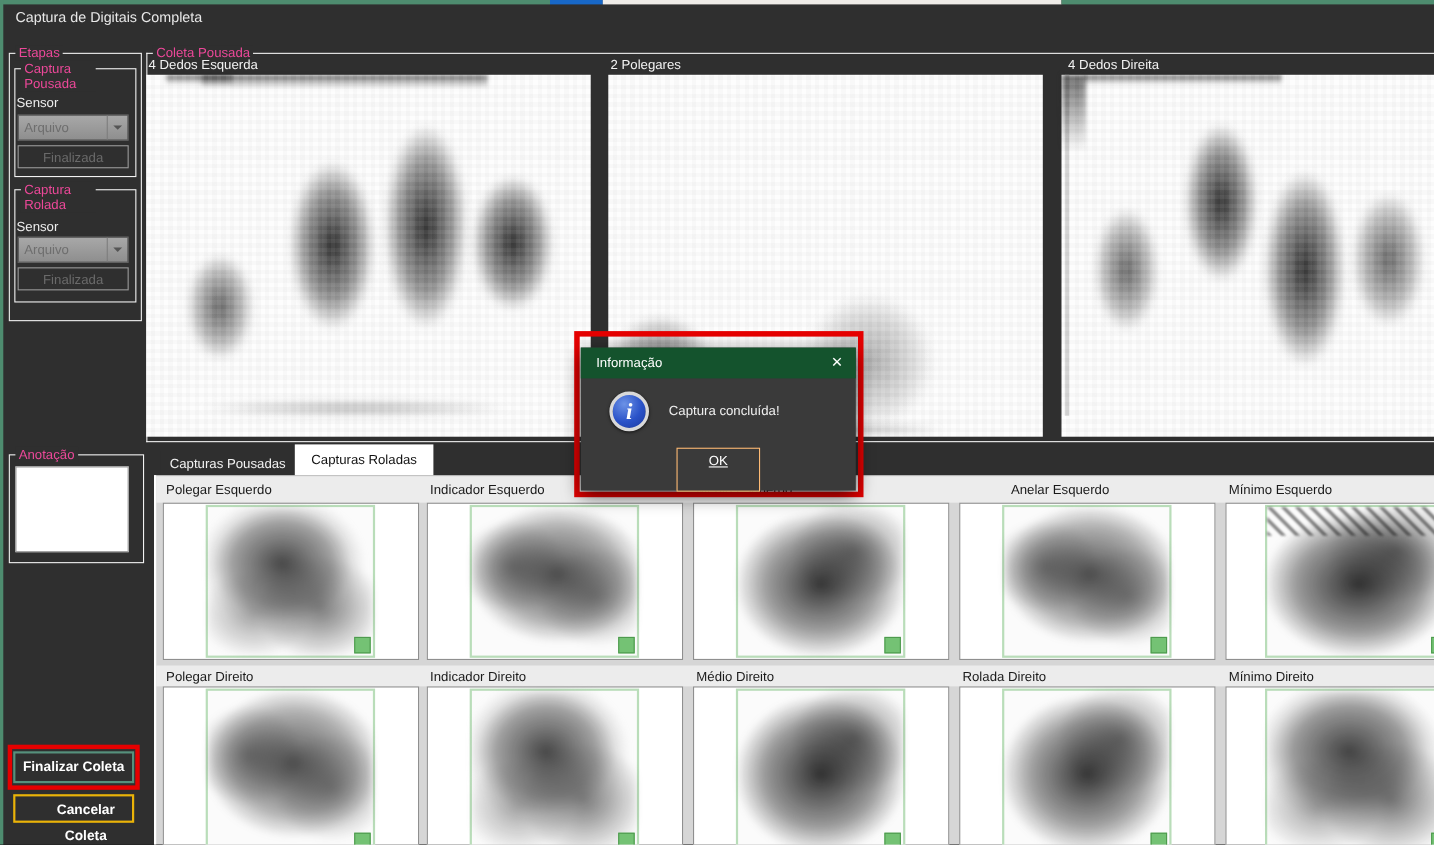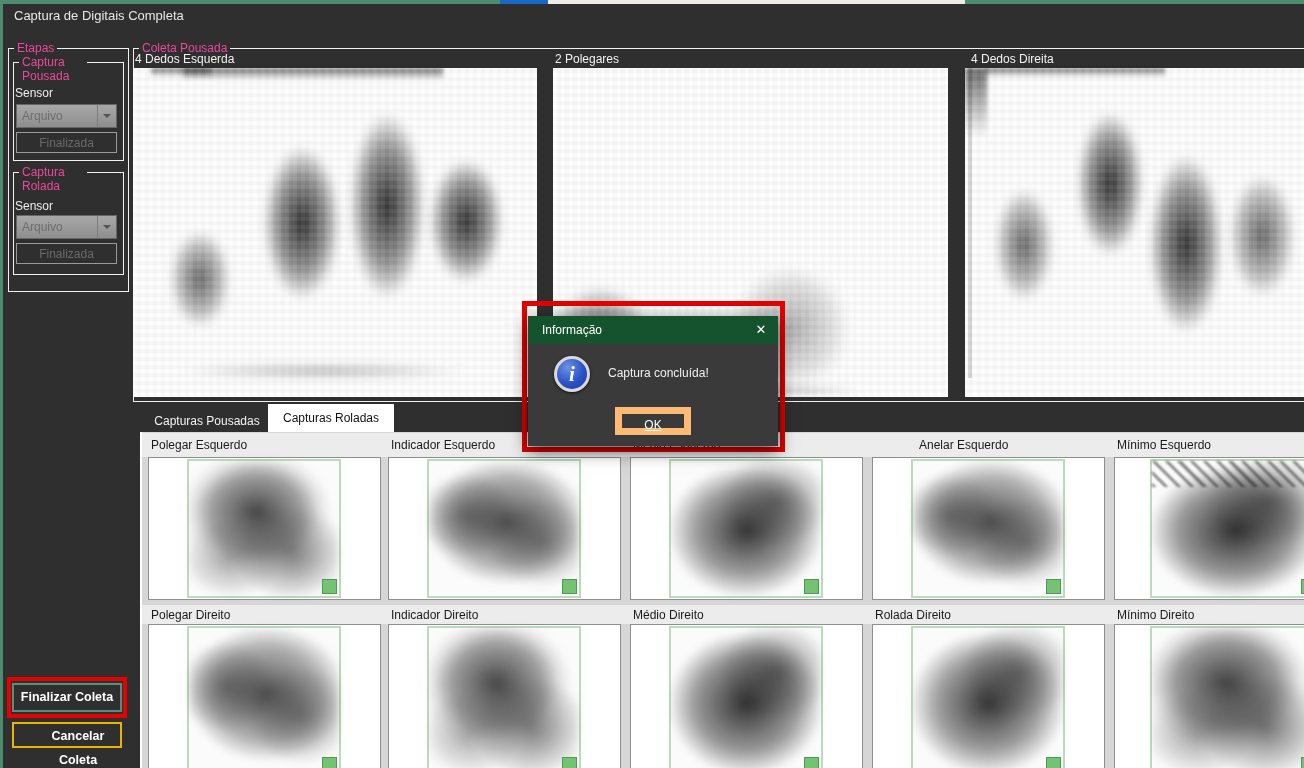--- a/index.html
+++ b/index.html
@@ -84,22 +84,22 @@
   .dlg-title{position:absolute;left:0;top:0;right:0;height:28px;background:#14532d;}
   .dlg-title .t{position:absolute;left:14px;top:7px;color:#fff;}
   .dlg-close{position:absolute;right:0;top:0;width:34px;height:28px;text-align:center;line-height:28px;
              color:#fff;font-size:13px;}
   .info-icon{position:absolute;left:26px;top:40px;width:36px;height:36px;border-radius:50%;
     background:radial-gradient(circle at 35% 28%,#6c92e6,#2a52c8 55%,#1c3a9e);
     border:3px solid #d9d9d9;box-shadow:0 1px 3px rgba(0,0,0,.7);box-sizing:border-box;
     color:#fff;font-family:"Liberation Serif",serif;font-weight:bold;font-style:italic;
     font-size:21px;text-align:center;line-height:30px;}
   .dlg-msg{position:absolute;left:80px;top:50px;color:#f0f0f0;}
-  .dlg-ok{position:absolute;left:87px;top:91px;width:76px;height:28px;background:#3a3a3a;
-          border:7px solid #fdba74;color:#fff;text-align:center;line-height:22px;
+  .dlg-ok{position:absolute;left:87px;top:91px;width:76px;height:40px;background:#3a3a3a;
+          border:1px solid #fdba74;color:#fff;text-align:center;line-height:22px;
           text-decoration:underline;box-sizing:border-box;}
 </style>
 </head>
 <body>
 
 <div class="stage">
 
   <div class="edge" style="left:0;width:500px;background:#4e8c6f;"></div>
   <div class="edge" style="left:500px;width:48px;background:#1868c8;"></div>
   <div class="edge" style="left:548px;width:417px;background:#efece8;"></div>
@@ -125,20 +125,24 @@
   <div class="group" style="left:13px;top:172px;width:109px;height:101px;">
     <span class="gcap wrap">Captura Rolada</span>
   </div>
   <div class="abs" style="left:15px;top:199px;">Sensor</div>
   <div class="combo" style="left:16px;top:215px;width:101px;">
     <span class="val">Arquivo</span>
     <span class="dd"></span>
   </div>
   <div class="btn-disabled" style="left:16px;top:243px;width:101px;">Finalizada</div>
 
+  <div class="group" style="left:8px;top:413px;width:121px;height:97px;">
+    <span class="gcap">Anotação</span>
+    <textarea class="textarea" style="left: 5px; top: 10px; width: 103px; height: 78px;"></textarea>
+  </div>
 
   <div class="btn-dark btn-finalizar" style="left:12px;top:683px;width:110px;height:29px;">Finalizar Coleta</div>
   <div class="redrect" style="left:7px;top:677px;width:120px;height:41px;"></div>
   <div class="btn-dark btn-cancelar" style="left:12px;top:722px;width:110px;height:26px;">Cancelar Coleta</div>
 
   <div class="group" style="left:133px;top:48px;width:1170px;height:352px;border-right:none;">
     <span class="gcap">Coleta Pousada</span>
   </div>
   <div class="plabel" style="left:135px;top:52px;">4 Dedos Esquerda</div>
   <div class="plabel" style="left:555px;top:52px;">2 Polegares</div>

